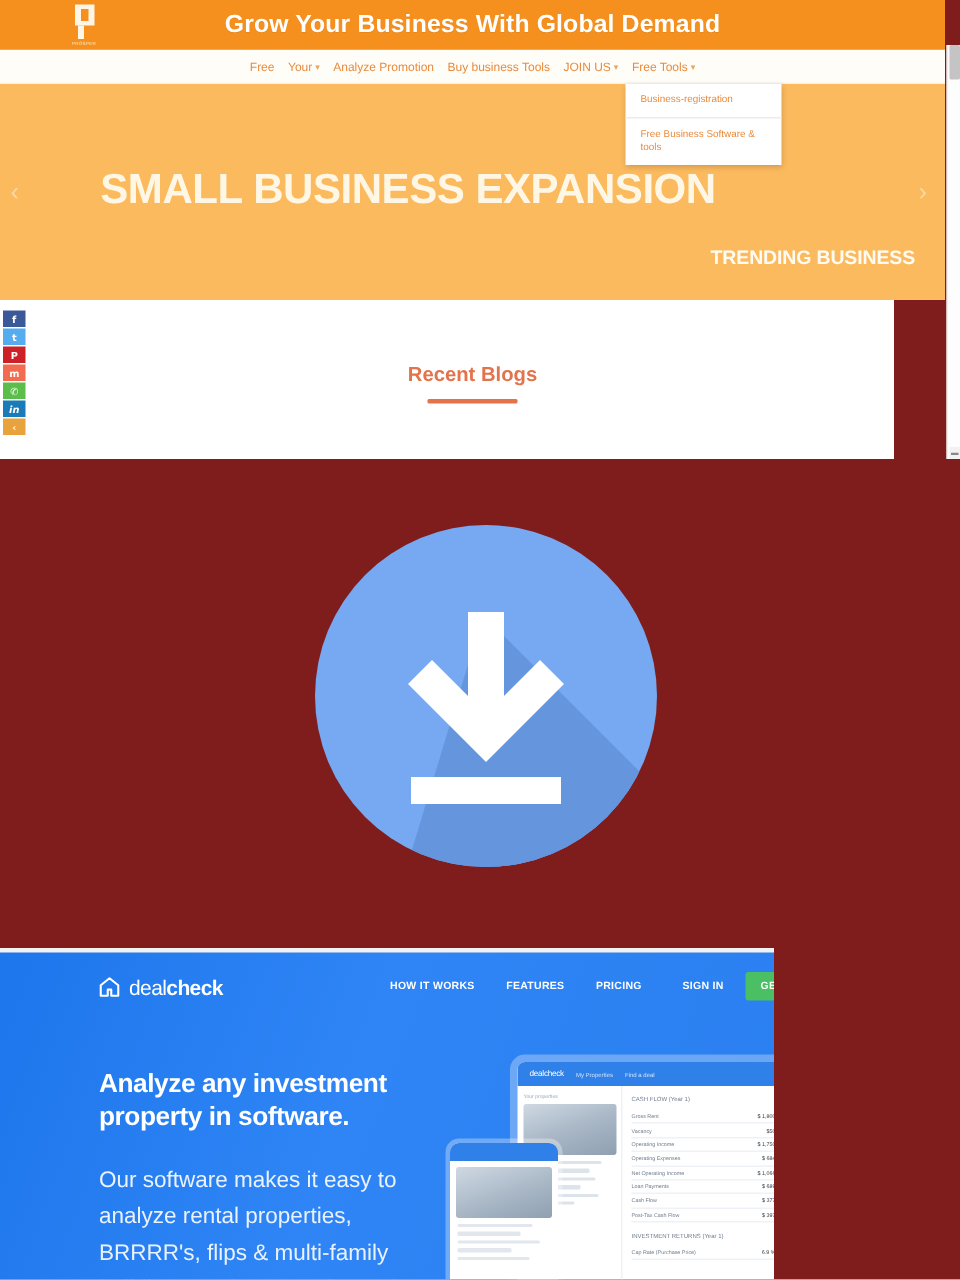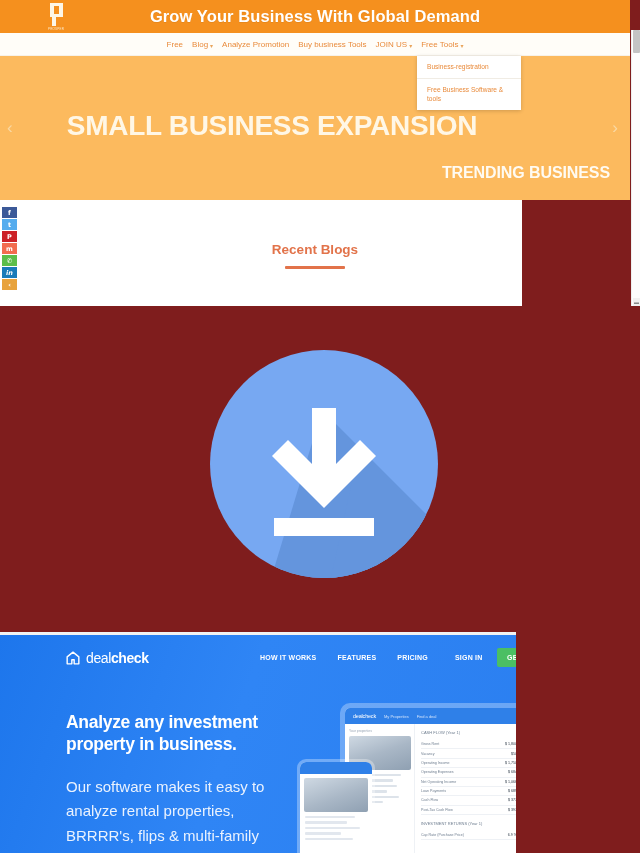--- a/index.html
+++ b/index.html
@@ -78,21 +78,21 @@
     background: #FCBA5E; overflow: hidden;
   }
   .hero-title {
     position: absolute; top: 54px; left: 0; width: 544px;
     text-align: center;
     font-size: 28px; font-weight: bold; color: #FFF7E6;
     letter-spacing: -.3px;
   }
   .hero-sub {
     position: absolute; top: 108px; right: 20px;
-    font-size: 16px; font-weight: bold; color: #FFFBF2;
+    font-size: 13px; font-weight: bold; color: #FFFBF2;
     letter-spacing: -.1px;
   }
   .hero-arrow {
     position: absolute; top: 62px; font-size: 17px; color: #F9D9A4;
     cursor: pointer; user-select: none;
   }
   .hero-arrow.left { left: 7px; }
   .hero-arrow.right { right: 12px; }
 
   
@@ -110,21 +110,21 @@
   .sb-facebook  { background: #3b5998; }
   .sb-twitter   { background: #55acee; }
   .sb-pinterest { background: #cc2127; }
   .sb-mix       { background: #f26c4f; }
   .sb-whatsapp  { background: #5cbe4a; }
   .sb-linkedin  { background: #1a7bb9; font-style: italic; }
   .sb-share     { background: #e8a33d; }
 
   
   .content-frame {
-    position: absolute; top: 200px; left: 0; width: 522px; height: 106px;
+    position: absolute; top: 200px; left: 0; width: 596px; height: 106px;
     background: #ffffff;
   }
   .recent-heading {
     position: absolute; top: 42px; left: 0; width: 630px;
     text-align: center;
     font-size: 13.5px; font-weight: bold; color: #E2734A;
   }
   .recent-underline {
     position: absolute; top: 66px; left: 285px;
     width: 60px; height: 2.5px; background: #E2734A; border-radius: 1px;
@@ -274,21 +274,21 @@
       <div class="logotext">PROSPER</div>
     </div>
     <div class="header-tagline">Grow Your Business With Global Demand</div>
   </div>
 
   <div class="navbar">
     <div class="nav-item">
       <span>Free</span>
     </div>
     <div class="nav-item">
-      <span>Blog</span>
+      <span>Your</span>
       <span class="caret">▾</span>
     </div>
     <div class="nav-item">
       <span>Analyze Promotion</span>
     </div>
     <div class="nav-item">
       <span>Buy business Tools</span>
     </div>
     <div class="nav-item">
       <span>JOIN US</span>
@@ -369,21 +369,21 @@
       <div class="dc-menu">
         <div class="dc-menu-item">HOW IT WORKS</div>
         <div class="dc-menu-item">FEATURES</div>
         <div class="dc-menu-item">PRICING</div>
       </div>
 
       <div class="dc-signin">SIGN IN</div>
       <button class="dc-cta">GET STARTED FREE</button>
     </div>
 
-    <div class="dc-headline">Analyze any investment property in business.</div>
+    <div class="dc-headline">Analyze any investment property in software.</div>
     <div class="dc-body">Our software makes it easy to analyze rental properties, BRRRR's, flips &amp; multi-family buildings, estimate profits and find the best real estate deals.</div>
 
     <div class="dc-shot">
       <div class="shot-bar">
         <div class="s-logo">dealcheck</div>
         <div class="s-link">My Properties</div>
         <div class="s-link">Find a deal</div>
         <div class="s-icons">
             <i></i>
             <i></i>

